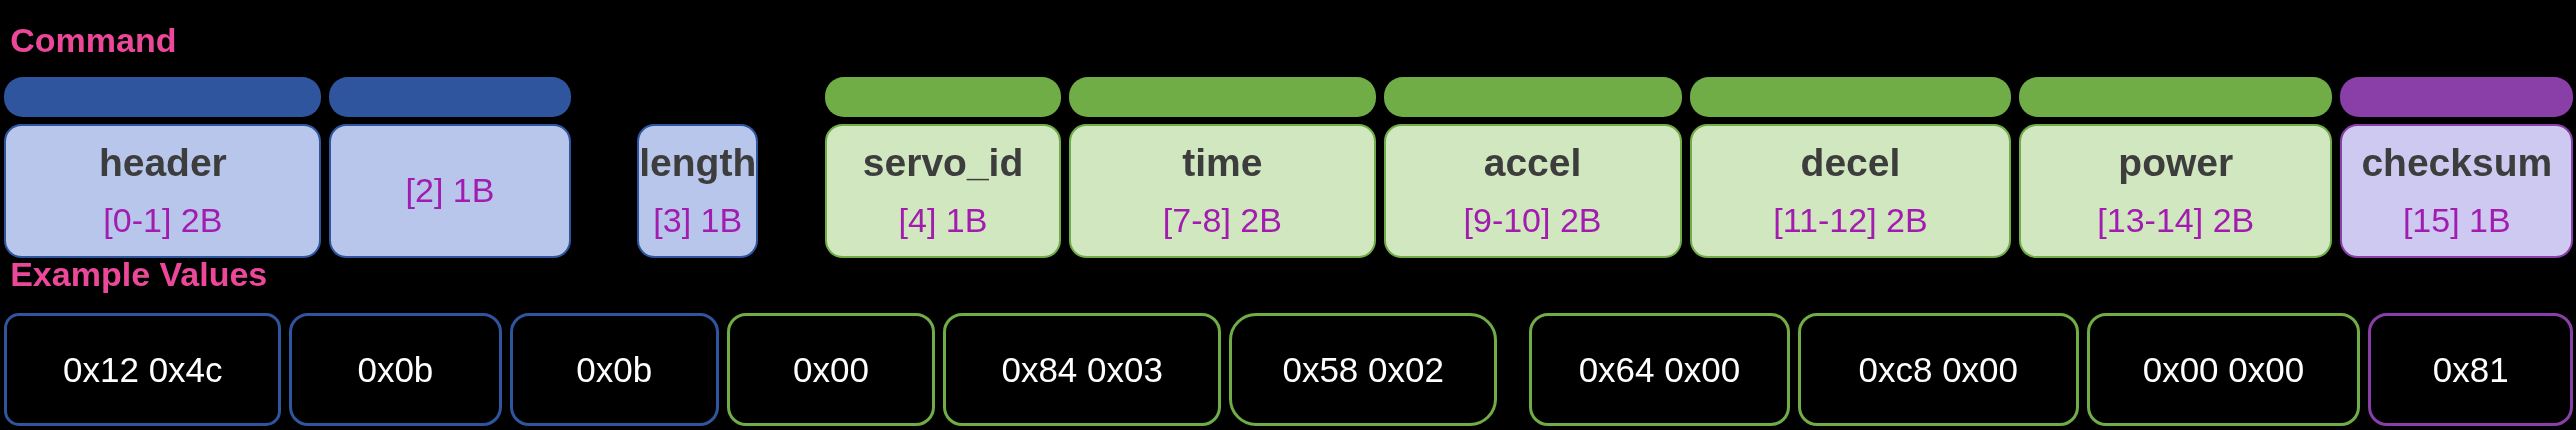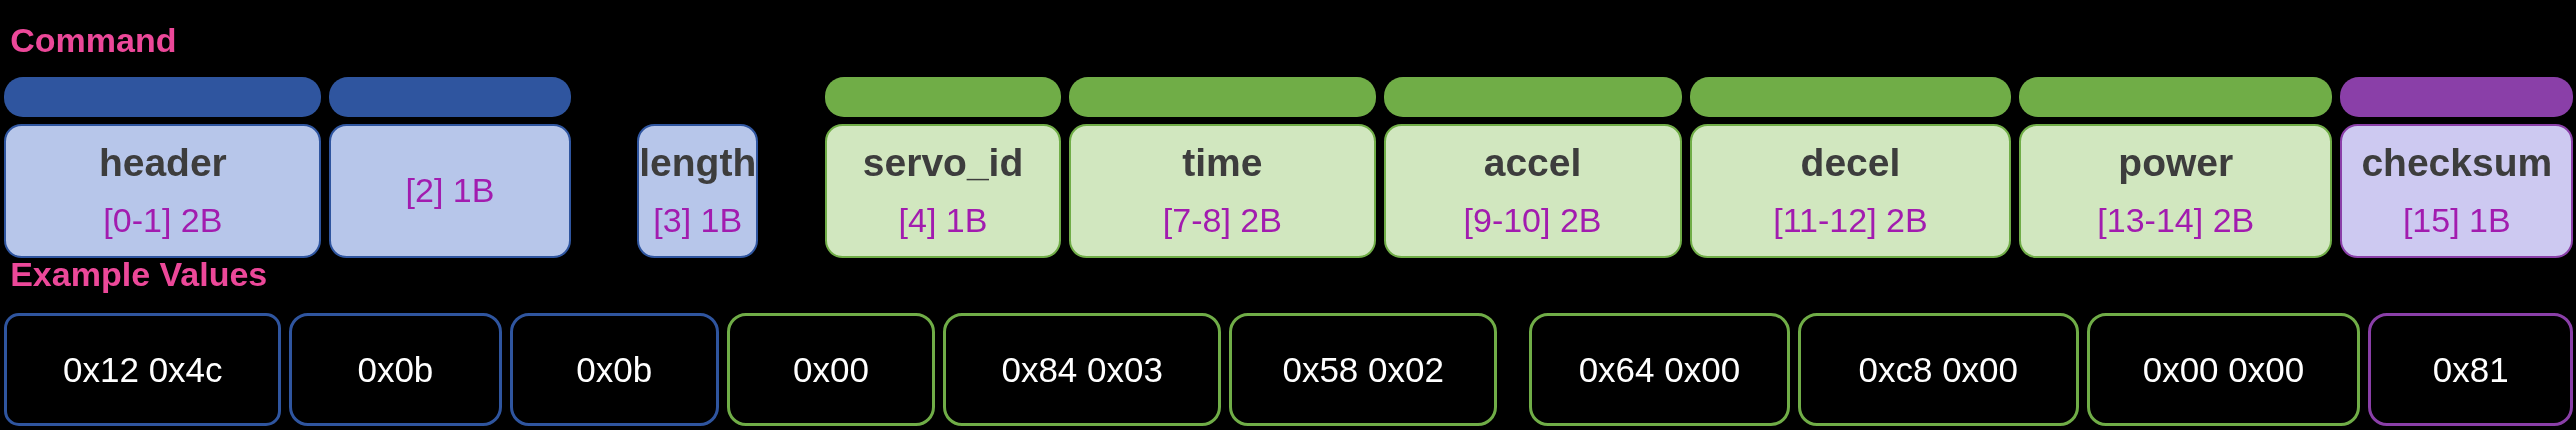--- a/index.html
+++ b/index.html
@@ -143,21 +143,21 @@
   </div>
     <div class="value-box" style="flex-grow: 290; --c: #2F559F;">
     <div class="field-value">0x0b</div>
   </div>
     <div class="value-box" style="flex-grow: 288; --c: #70AD47;">
     <div class="field-value">0x00</div>
   </div>
     <div class="value-box" style="flex-grow: 388; --c: #70AD47;">
     <div class="field-value">0x84 0x03</div>
   </div>
-    <div class="value-box" style="flex-grow: 373; --c: #70AD47;">
+    <div class="value-box" style="flex-grow: 373; border-radius: 27px; --c: #70AD47;">
     <div class="field-value">0x58 0x02</div>
   </div>
     <div class="value-box" style="flex-grow: 363; margin-left: 24px; --c: #70AD47;">
     <div class="field-value">0x64 0x00</div>
   </div>
     <div class="value-box" style="flex-grow: 392; --c: #70AD47;">
     <div class="field-value">0xc8 0x00</div>
   </div>
     <div class="value-box" style="flex-grow: 381; --c: #70AD47;">
     <div class="field-value">0x00 0x00</div>

